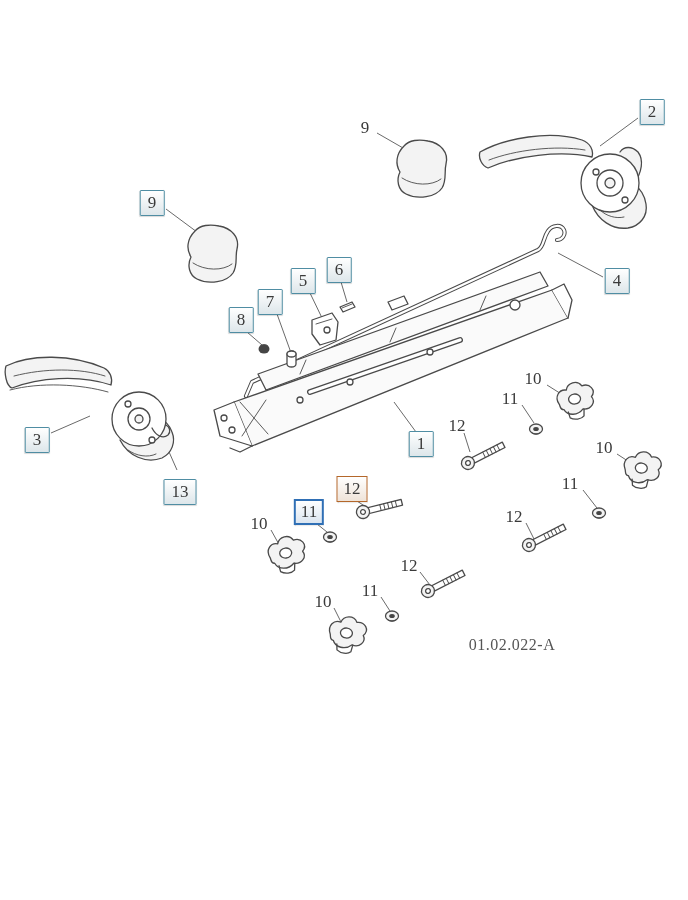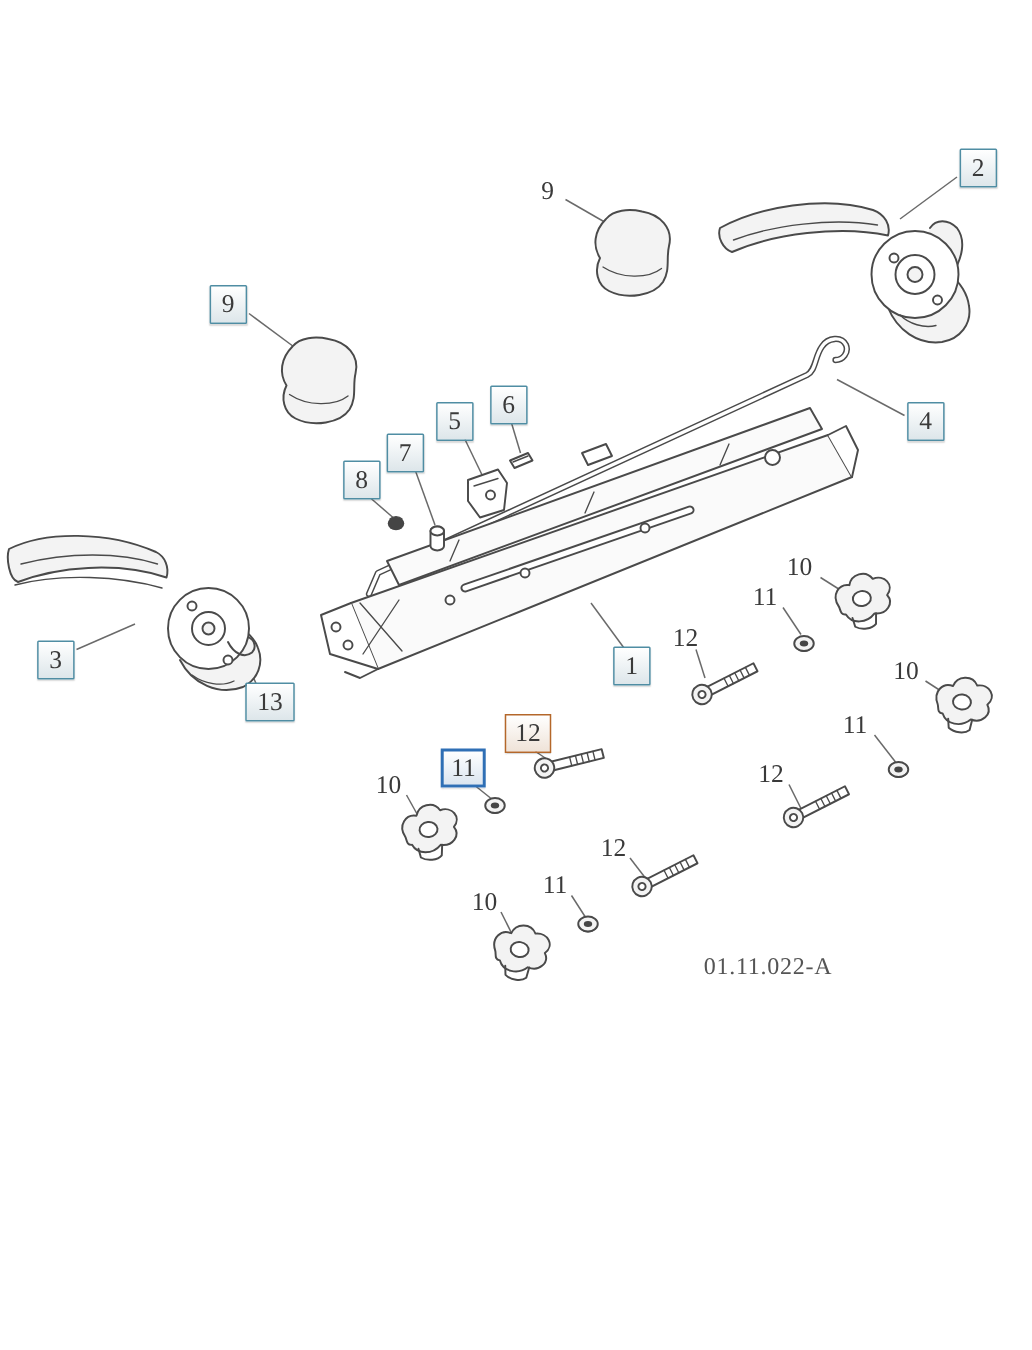--- a/index.html
+++ b/index.html
@@ -224,30 +224,30 @@
 
   <div class="callout" style="left:365px;top:127px">9</div>
   <div class="callout boxed" style="left:652px;top:112px">2</div>
   <div class="callout boxed" style="left:152px;top:203px">9</div>
   <div class="callout boxed" style="left:617px;top:281px">4</div>
   <div class="callout boxed" style="left:339px;top:270px">6</div>
   <div class="callout boxed" style="left:303px;top:281px">5</div>
   <div class="callout boxed" style="left:270px;top:302px">7</div>
   <div class="callout boxed" style="left:241px;top:320px">8</div>
   <div class="callout boxed" style="left:37px;top:440px">3</div>
-  <div class="callout boxed" style="left:180px;top:468px">13</div>
+  <div class="callout boxed" style="left:180px;top:492px">13</div>
   <div class="callout boxed" style="left:421px;top:444px">1</div>
   <div class="callout" style="left:533px;top:378px">10</div>
   <div class="callout" style="left:510px;top:398px">11</div>
   <div class="callout" style="left:457px;top:425px">12</div>
   <div class="callout" style="left:604px;top:447px">10</div>
   <div class="callout" style="left:570px;top:483px">11</div>
   <div class="callout" style="left:514px;top:516px">12</div>
   <div class="callout box-orange" style="left:352px;top:489px">12</div>
   <div class="callout box-blue" style="left:309px;top:512px">11</div>
   <div class="callout" style="left:259px;top:523px">10</div>
   <div class="callout" style="left:409px;top:565px">12</div>
   <div class="callout" style="left:370px;top:590px">11</div>
   <div class="callout" style="left:323px;top:601px">10</div>
 
-  <div id="ref-code" style="left:512px;top:645px">01.11.022-A</div>
+  <div id="ref-code" style="left:512px;top:645px">01.02.022-A</div>
 
 </div>
 
 </body></html>

